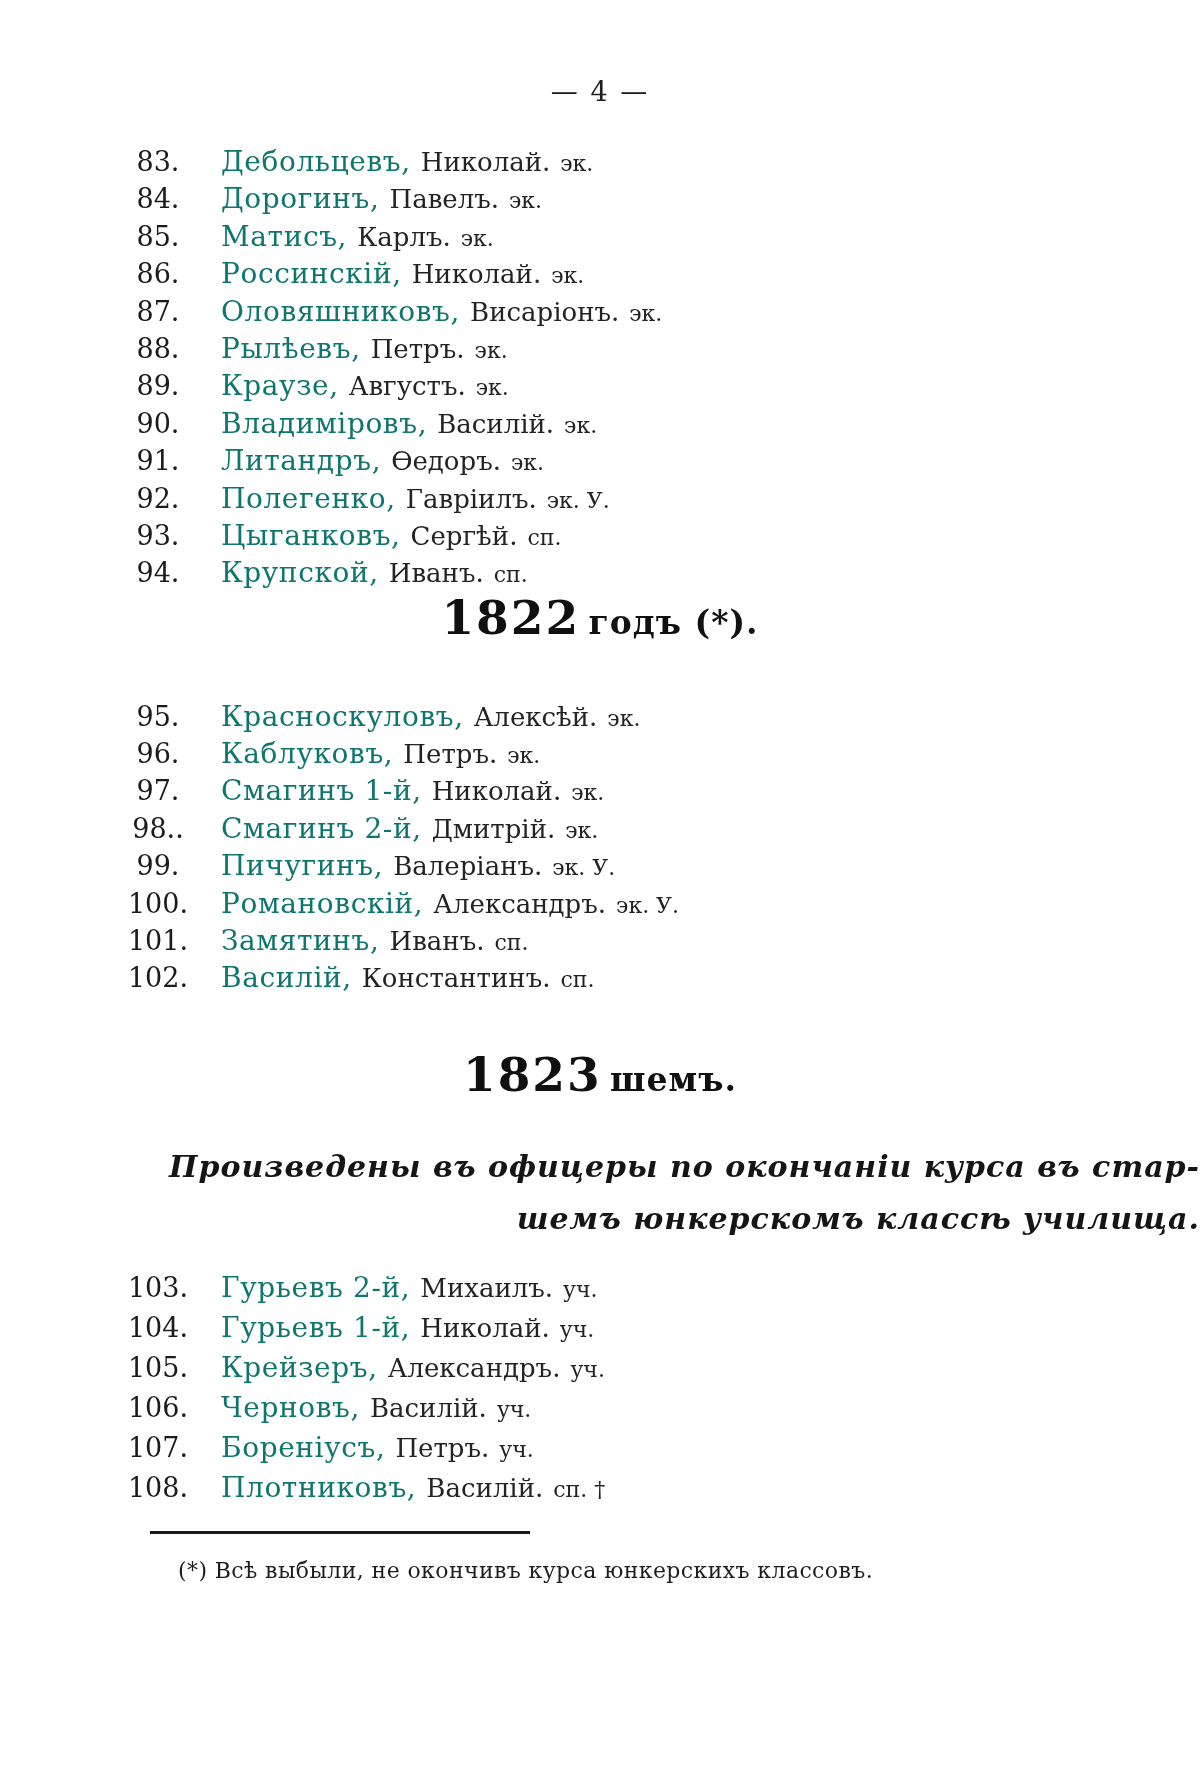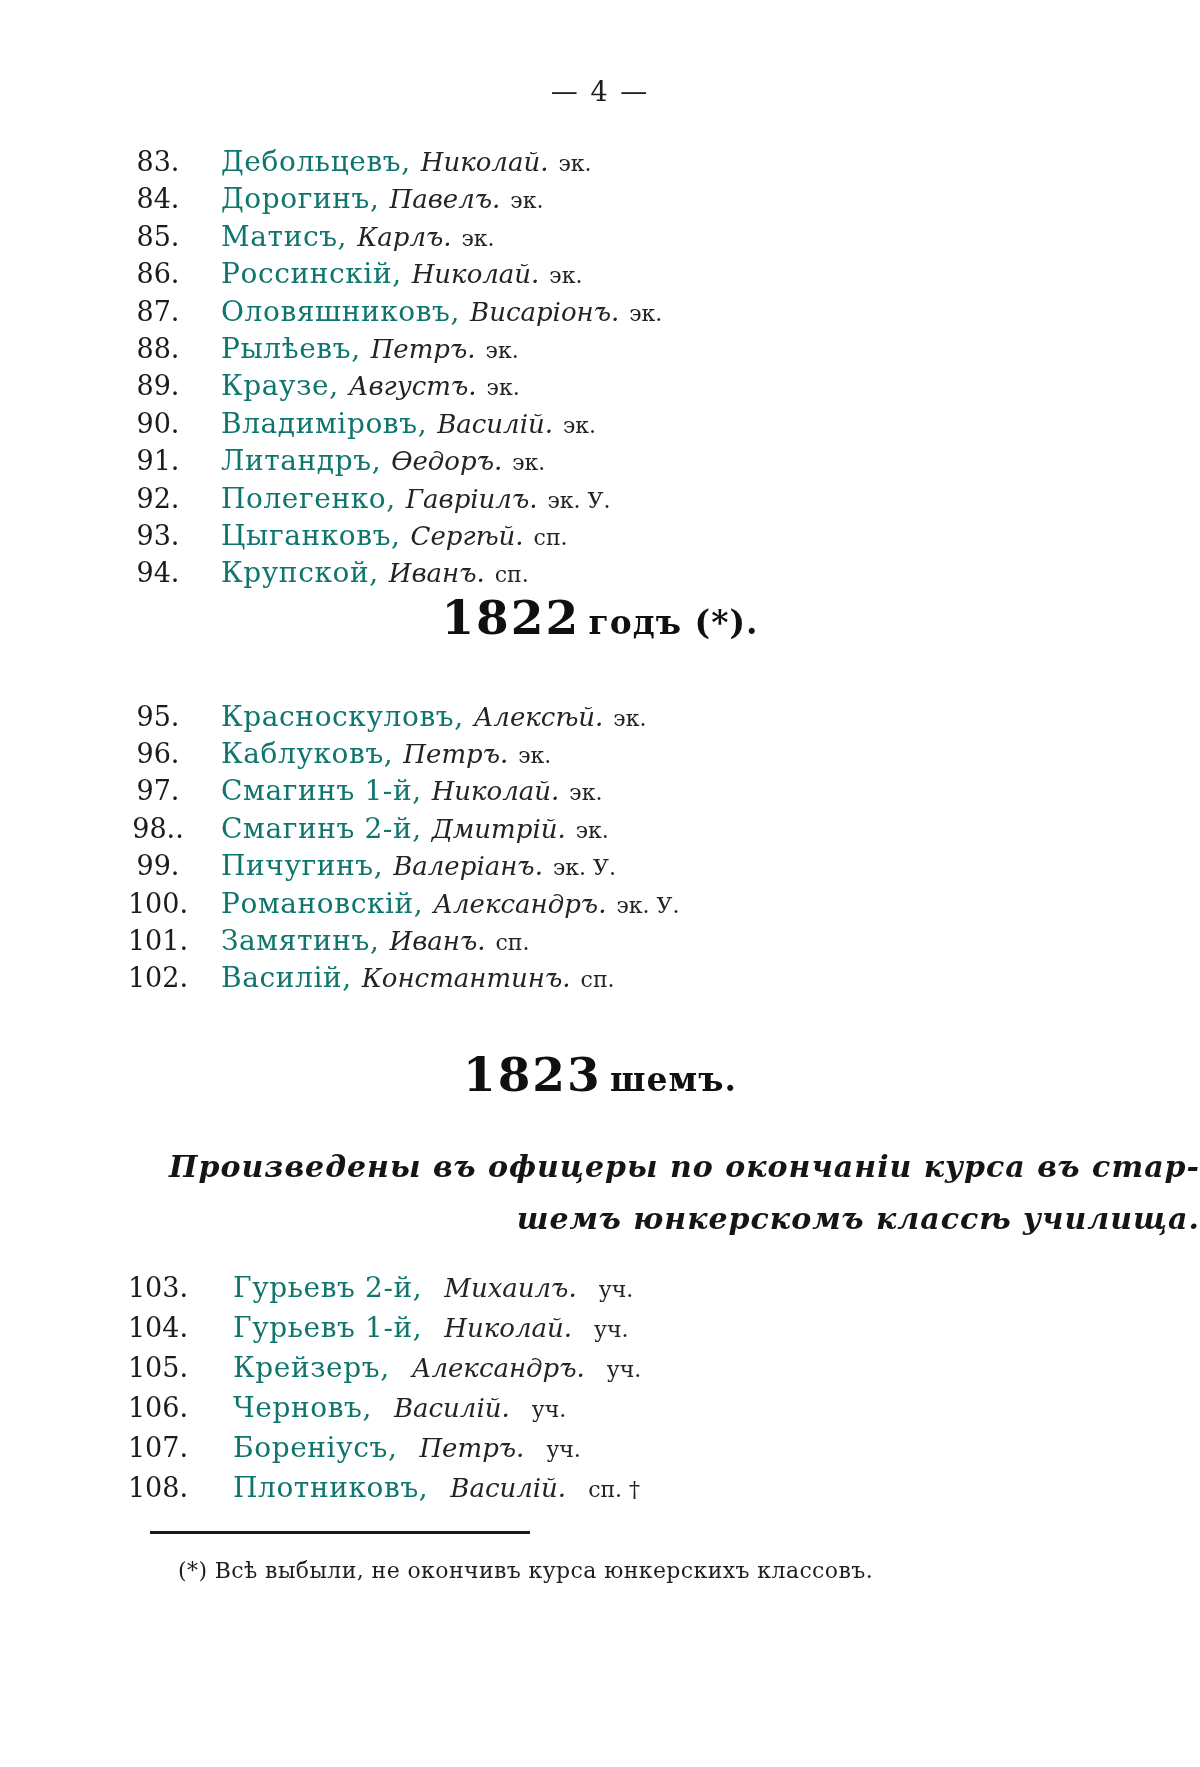--- a/index.html
+++ b/index.html
@@ -29,42 +29,41 @@
     padding-left: 113px;
   }
   .list-1 { margin-top: 38px; }
   .list-2 { margin-top: 50px; }
   .list-3 { margin-top: 26px; }
   .row {
     display: flex;
     align-items: baseline;
     height: 37.4px;
   }
-  .list-3 .row { height: 40px; gap: 12px; }
+  .list-3 .row { height: 40px; }
   .num {
     width: 90px;
     min-width: 90px;
     text-align: center;
     padding-right: 18px;
     font-size: 27px;
     color: #1b1b1b;
   }
   .surname {
     font-weight: normal;
     font-size: 28px;
     letter-spacing: 0.6px;
     color: #0f766e;
     white-space: nowrap;
   }
   .given {
     font-size: 26px;
     margin-left: 10px;
     color: #232323;
     white-space: nowrap;
-    font-style: italic;
   }
   .note {
     font-size: 22px;
     margin-left: 10px;
     color: #232323;
     white-space: nowrap;
   }
   
   .year-header {
     margin: 0;

